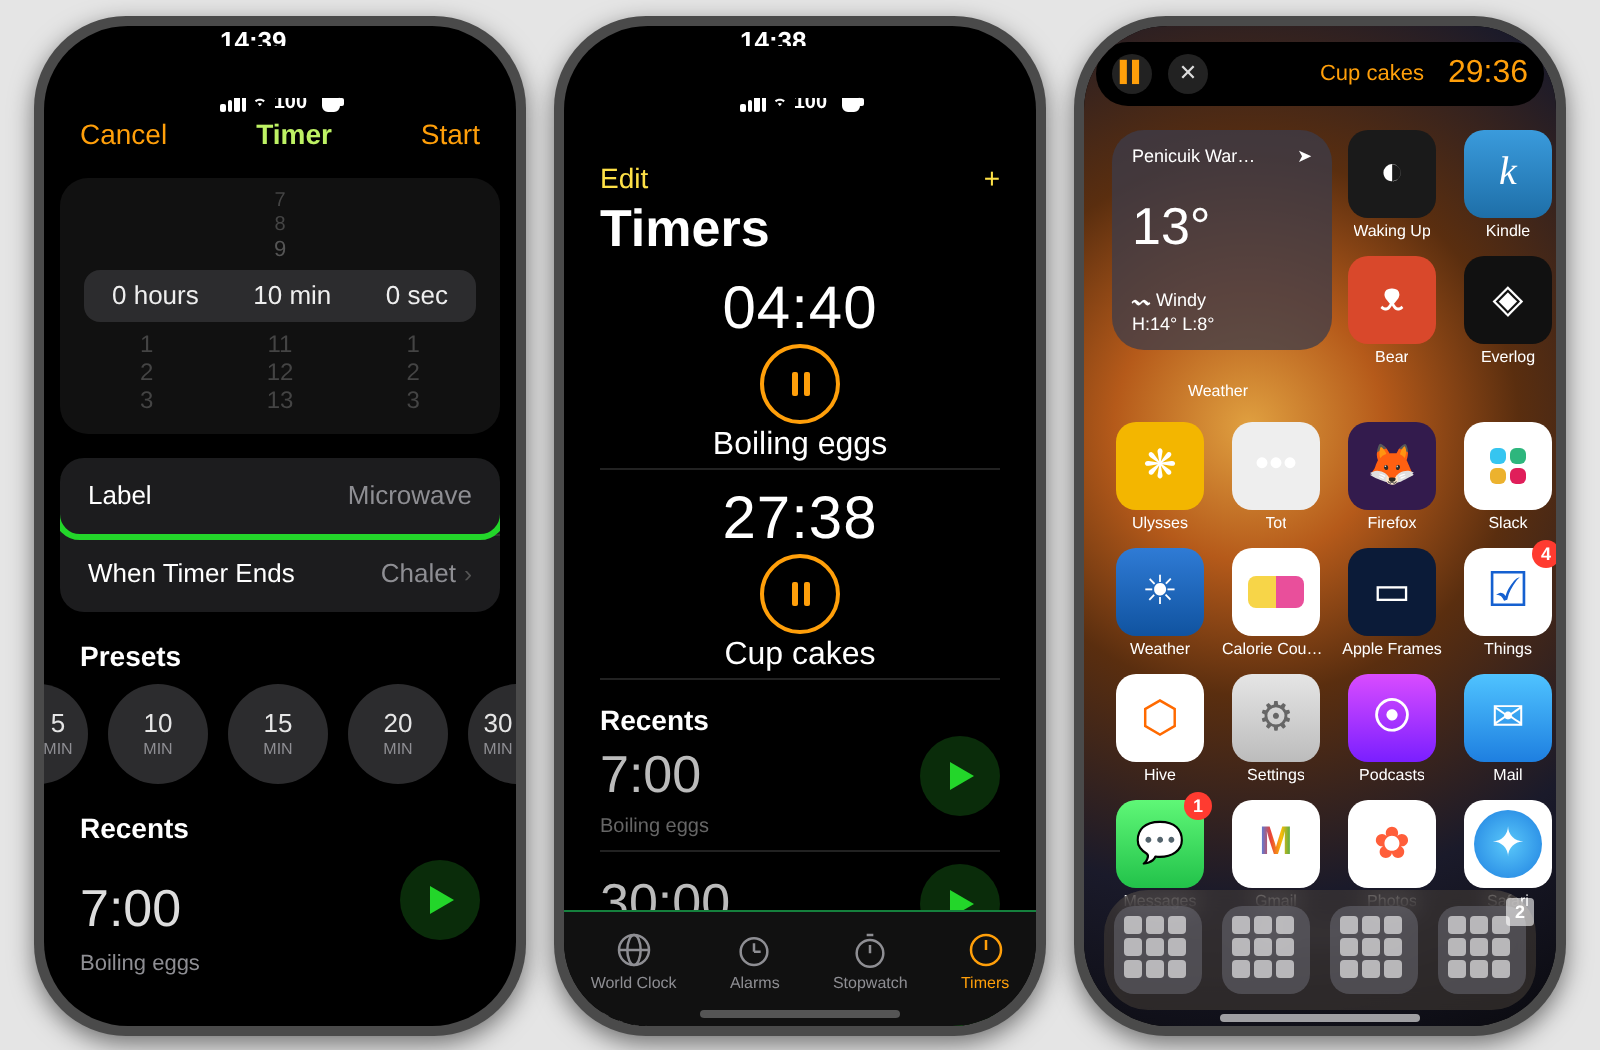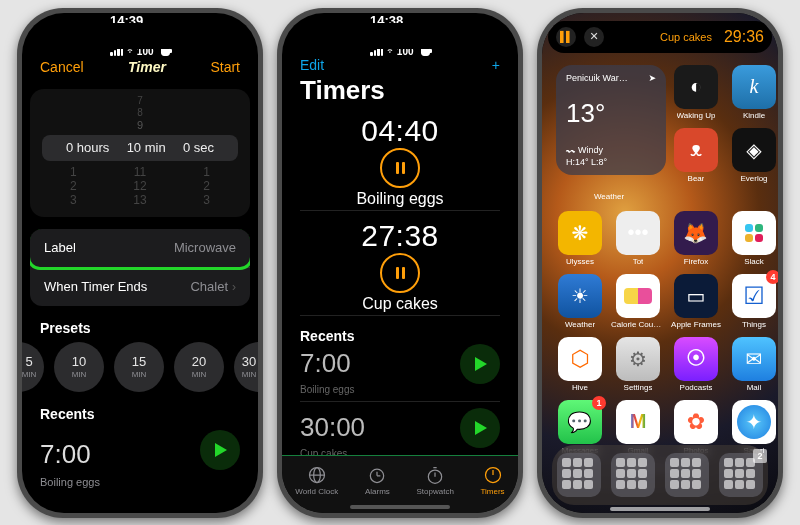--- a/index.html
+++ b/index.html
@@ -27,26 +27,26 @@
   .batt { width:20px; height:10px; border:1px solid #fff; border-radius:3px; margin-left:3px; position:relative; background:#fff;}
   .batt::after{content:"";position:absolute;right:-3px;top:2px;width:2px;height:4px;background:#fff;border-radius:0 1px 1px 0;}
   .batt-txt { font-size:10px; font-weight:600; }
 
   
   .screen { position:absolute; inset:0; padding-top:44px; color:#fff; }
 
   
   .navbar { display:flex; justify-content:space-between; align-items:center; padding:2px 18px 6px; font-size:14px; }
   .navbar .nav-side { color:#ff9f0a; }
-  .navbar .nav-title { color:#fef9c3; font-weight:600;font-style:italic; }
+  .navbar .nav-title { color:#bef264; font-weight:600; }
 
   .picker { margin:8px 8px 0; background:#111; border-radius:14px; padding:6px 12px 10px; }
   .picker-faded { text-align:center; color:#444; font-size:10px; line-height:12px; }
   .picker-numfade { color:#555; font-size:11px; }
-  .picker-row { display:flex; justify-content:space-between; align-items:center; background:#2c2c2e; border-radius:8px; height:26px; margin-top:4px; padding:0 24px; color:#eee; font-size:13px; }
+  .picker-row { display:flex; justify-content:space-between; align-items:center; background:#2c2c2e; border-radius:8px; height:26px; margin-top:4px; padding:0 14px; color:#eee; font-size:13px; }
   .picker-below { display:flex; justify-content:space-between; padding:0 28px; color:#444; font-size:12px; margin-top:4px; }
   .picker-below div { display:flex; flex-direction:column; align-items:center; line-height:14px; }
 
   .settings { margin:12px 8px 0; background:#1c1c1e; border-radius:12px; overflow:hidden; }
   .settings-row { display:flex; justify-content:space-between; align-items:center; height:38px; padding:0 14px; font-size:13px; }
   .settings .sep { height:1px; background:#333; margin-left:14px; }
   .settings-row .val { color:#8e8e93; display:flex; align-items:center; gap:4px; }
   .chevron { color:#555; font-size:12px; }
   .label-hi { outline:3px solid #23d62a; border-radius:10px; }
 
@@ -58,21 +58,21 @@
   .preset .pm { font-size:8px; color:#8e8e93; margin-top:1px; }
 
   .recent-row { display:flex; justify-content:space-between; align-items:flex-end; padding:2px 18px 6px; }
   .recent-time { font-size:26px; font-weight:300; color:#ddd; }
   .recent-label { color:#8e8e93; font-size:11px; padding:0 18px; }
   .play-btn { width:40px; height:40px; border-radius:50%; background:#0a2c0a; color:#23d62a; display:flex; align-items:center; justify-content:center; }
   .play-btn svg { width:14px; height:14px; fill:#23d62a; margin-left:2px; }
 
   
   .nav2 { display:flex; justify-content:space-between; align-items:center; padding:0 18px 0; }
-  .nav2 span { color:#0ea5e9; font-size:14px; }
+  .nav2 span { color:#fde047; font-size:14px;margin-top:24px; }
   .plus { font-size:22px; font-weight:300; }
   .big-title { font-size:26px; font-weight:700; padding:2px 18px 6px; }
   .timer-row { display:flex; justify-content:space-between; align-items:center; padding:2px 18px 0;flex-direction:column; }
   .timer-row .t { font-size:30px; font-weight:300; color:#fff; letter-spacing:0.5px; }
   .hr { height:1px; background:#222; margin:2px 18px 6px; }
   .ring { width:40px; height:40px; border:2px solid #ff9f0a; border-radius:50%; display:flex; align-items:center; justify-content:center; }
   .ring .pause-g { display:flex; gap:3px; }
   .ring .pause-g span { width:3px; height:12px; background:#ff9f0a; border-radius:1px; }
   .ring.play { background:#0a2c0a; border:none; }
   .ring.play svg { width:14px; height:14px; fill:#23d62a; margin-left:2px; }

